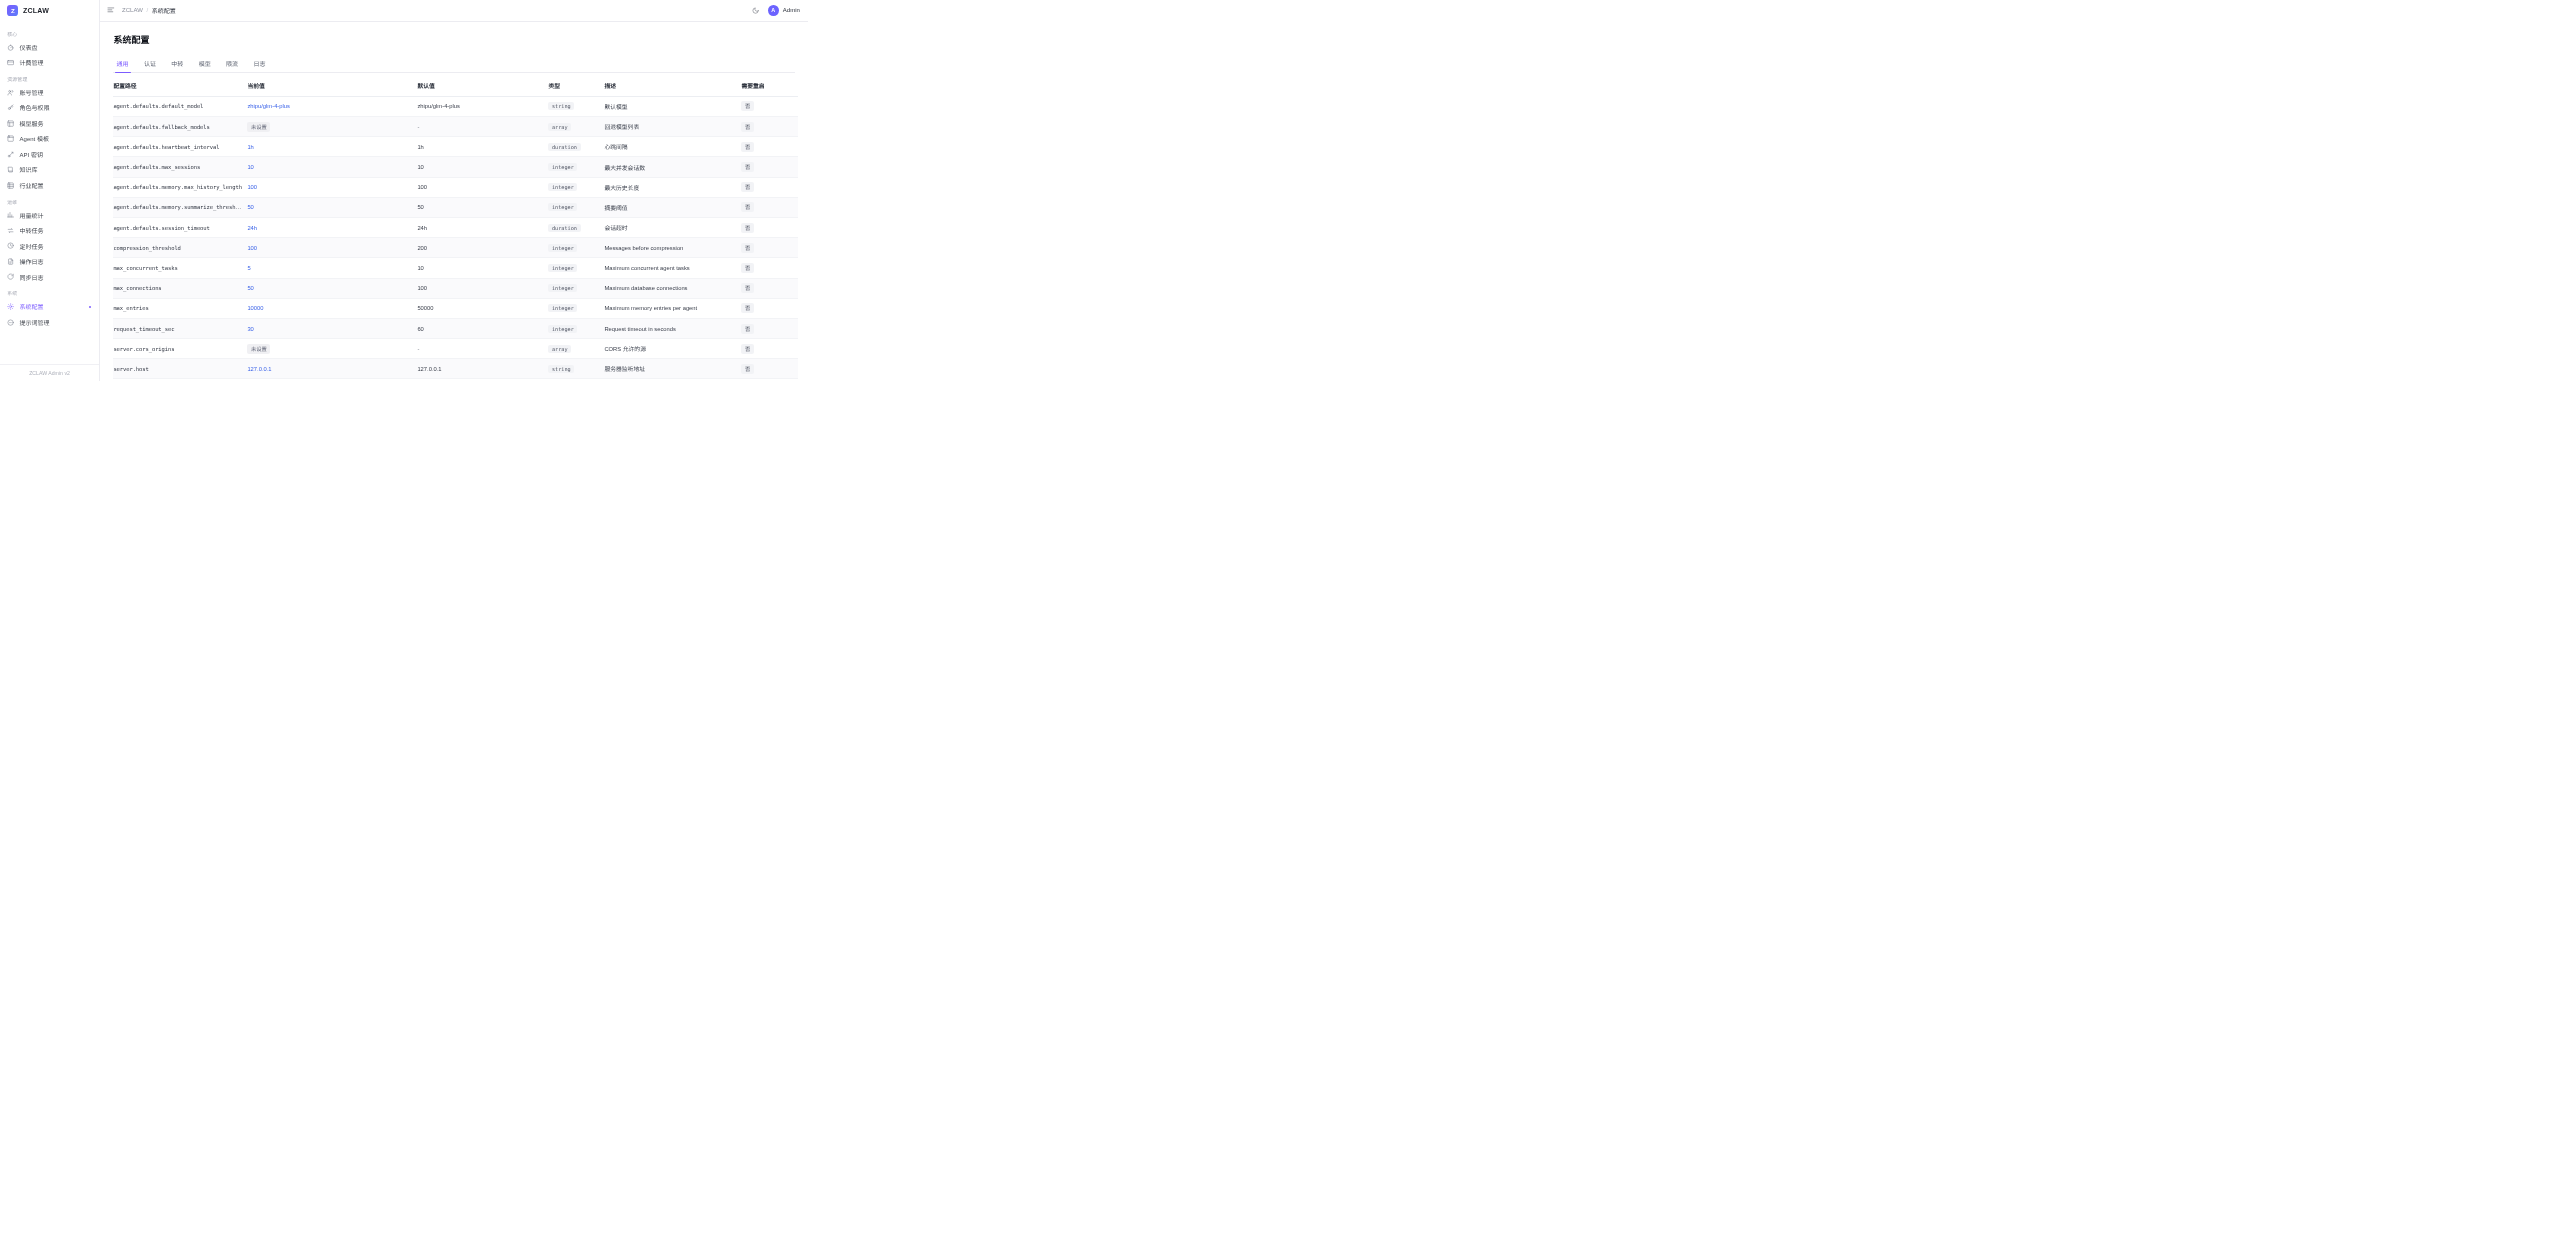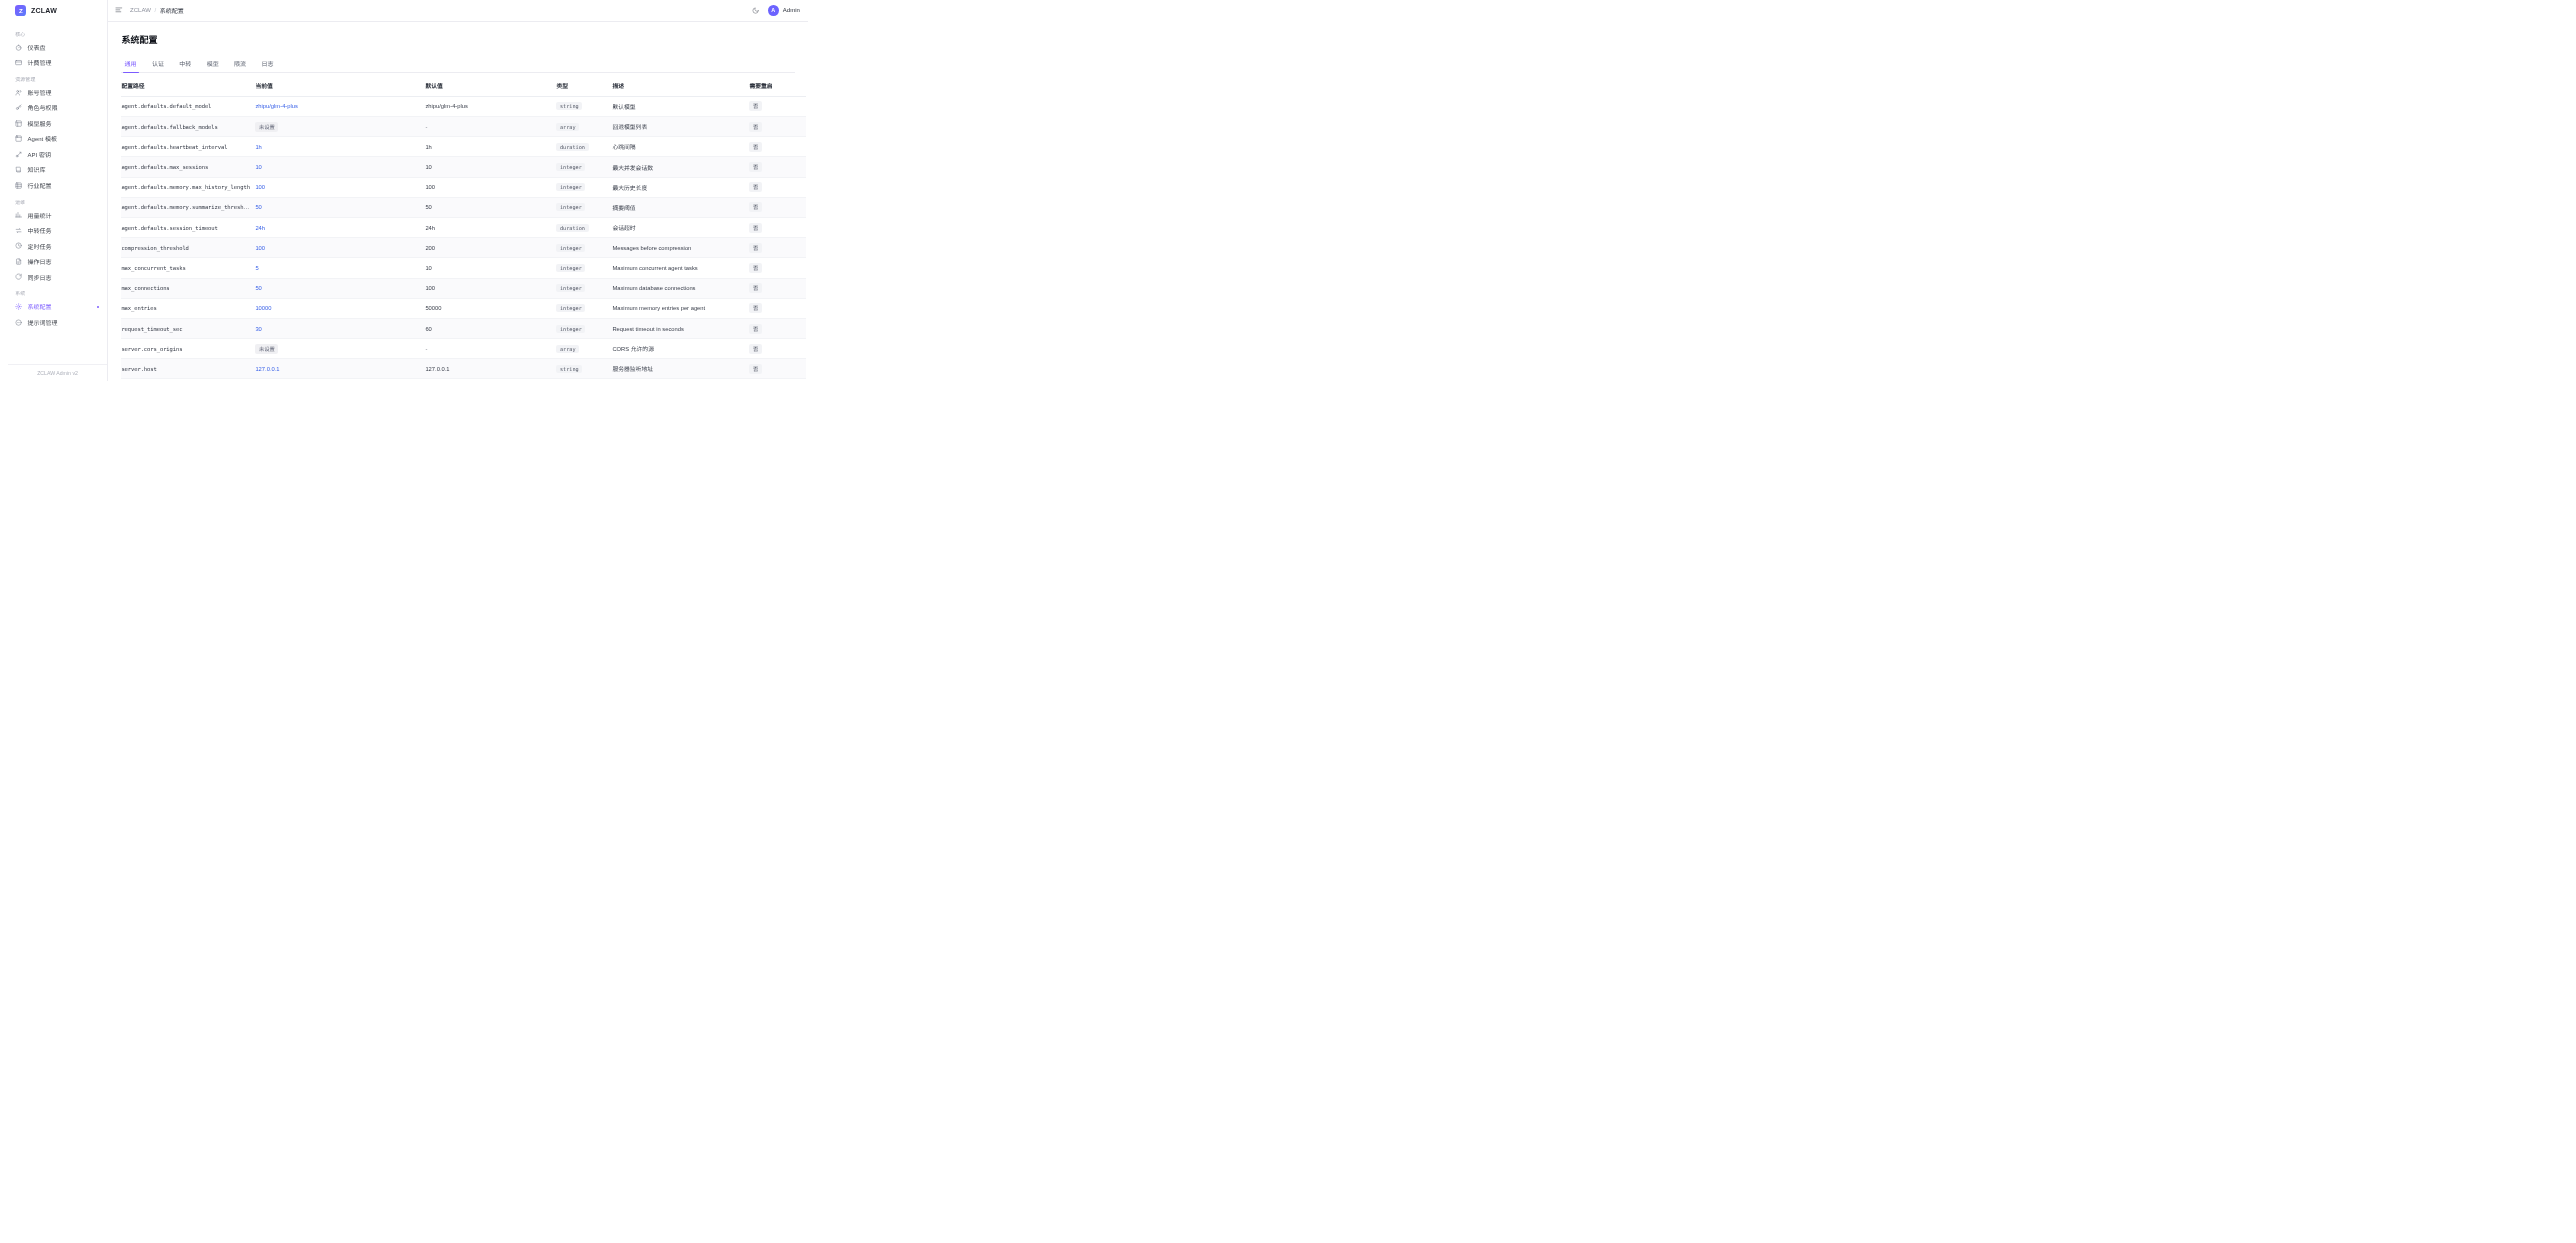--- a/index.html
+++ b/index.html
@@ -8,21 +8,20 @@
     width: 808px; height: 381px;
     font-family: "Liberation Sans", sans-serif;
     background: #ffffff;
     color: #1f2430;
     overflow: hidden;
   }
   .app {
     display: flex;
     width: 808px;
     height: 381px;
-    padding-left: 8px;
   }
 
   
   .sidebar {
     width: 100px;
     min-width: 100px;
     height: 381px;
     background: #ffffff;
     border-right: 0.5px solid #ececf1;
     display: flex;

